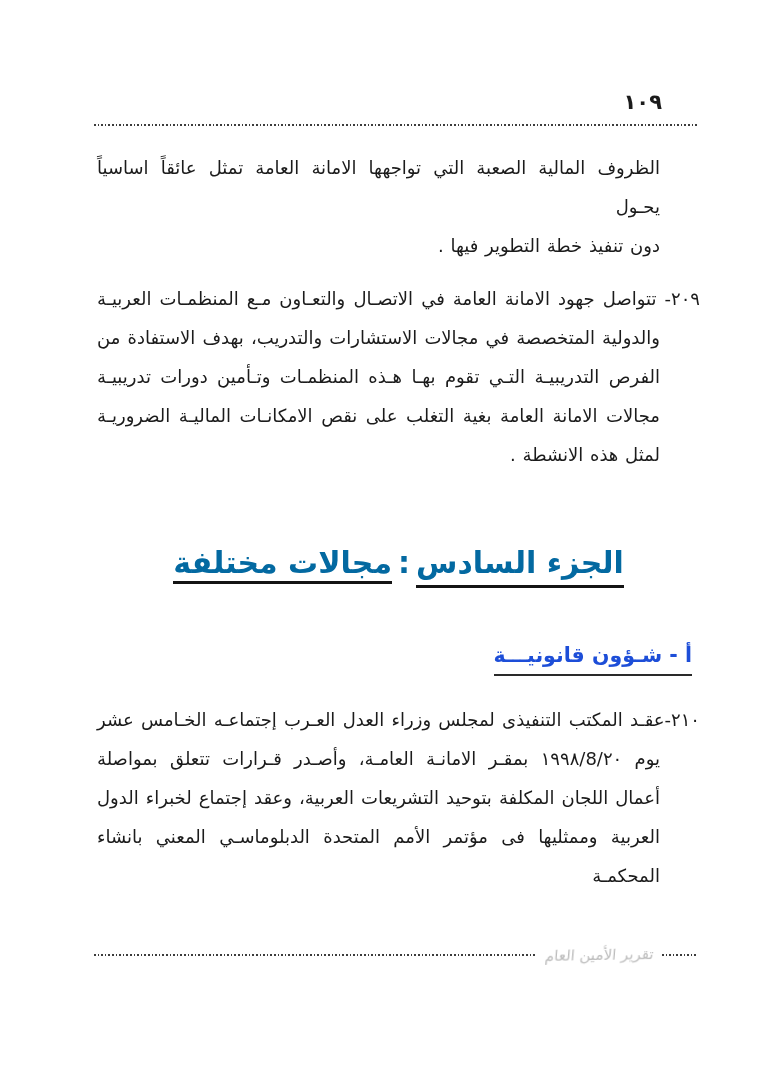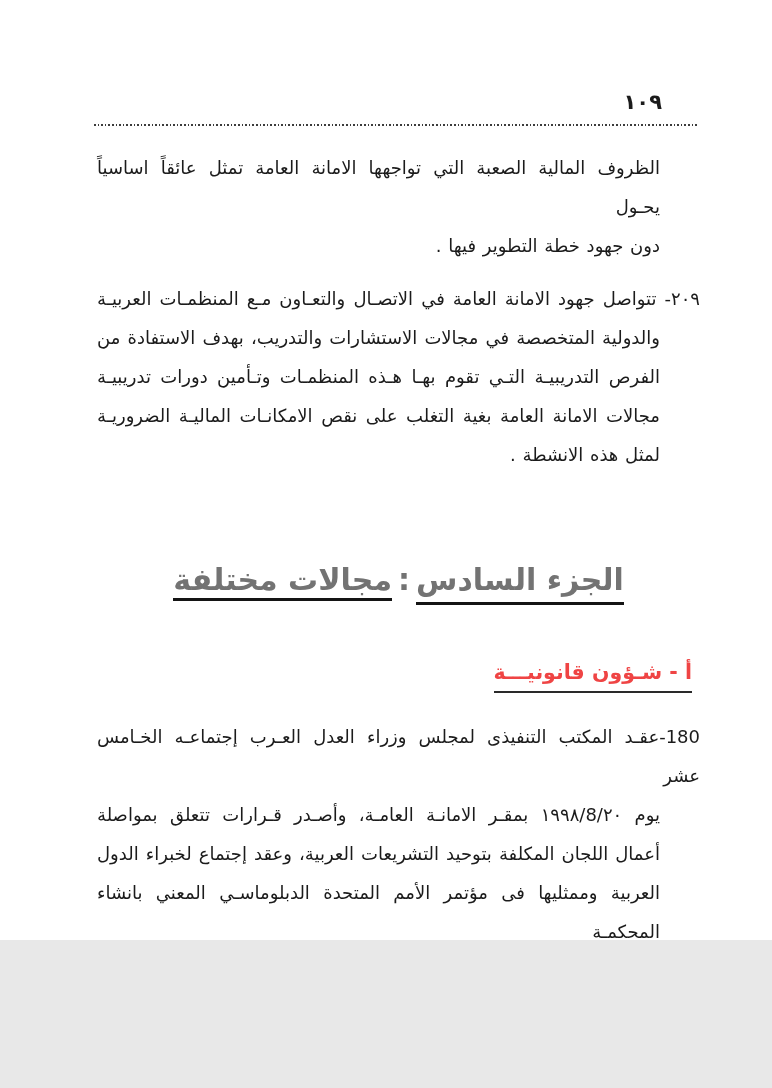--- a/index.html
+++ b/index.html
@@ -1,17 +1,17 @@
 <!DOCTYPE html>
 <html lang="ar"><head>
 <meta charset="utf-8">
 <style>
   html,body { margin:0; padding:0; background:#e8e8e8; }
   .page {
-    position:relative; width:772px; height:940px; margin:0 auto;
+    position:relative; width:772px; height:1088px; margin:0 auto;
     background:#ffffff; overflow:hidden;
     font-family:"DejaVu Sans", sans-serif; color:#1b1b1b;
   }
   .page-number {
     position:absolute; top:90px; right:110px;
     direction:rtl; font-size:21px; font-weight:bold; letter-spacing:2px;
   }
   .dotted-rule {
     height:2px;
     background:repeating-linear-gradient(to right,#3c3c3c 0 1.6px,transparent 1.6px 3.6px);
@@ -22,32 +22,32 @@
     direction:rtl;
   }
   .para {
     font-size:18px; line-height:39px;
     padding-right:40px; margin:0 0 14px 0;
   }
   .line { text-align:justify; text-align-last:justify; word-spacing:1px; }
   .line.last { text-align-last:right; }
   .line.hang { margin-right:-40px; }
   .section-heading {
-    margin:84px 0 0 0; padding:0;
+    margin:67px 0 0 0; padding:0;
     direction:rtl; text-align:center;
     font-size:30px; font-weight:bold; line-height:44px;
-    letter-spacing:0; color:#737373;
+    letter-spacing:0; color:#0369a1;
   }
   .section-heading .hpart { border-bottom:3.5px solid #141414; padding-bottom:5px; }
   .section-heading .hsep  { padding:0 6px; font-weight:bold; }
   .section-heading .htitle{ border-bottom:3.5px solid #141414; padding-bottom:1px; }
   .subsection-heading {
     margin:58px 8px 24px 0;
     direction:rtl; text-align:right;
-    font-size:20.5px; font-weight:bold; color:#ef4444;
+    font-size:20.5px; font-weight:bold; color:#1d4ed8;
   }
   .subsection-heading .sub-inner {
     display:inline-block; border-bottom:2.2px solid #2a2a2a; padding-bottom:7px;
   }
   .footer {
     position:absolute; top:946px; left:94px; right:74px;
     display:flex; align-items:center; direction:ltr;
   }
   .footer-rule-long { flex:1; }
   .footer-rule-short { width:36px; }
@@ -62,33 +62,33 @@
 
 <div class="page">
 
   <div class="page-number">١٠٩</div>
 
   <div class="dotted-rule top-rule"></div>
 
   <div class="content" id="doc-body">
       <div class="para">
         <div class="line">الظروف المالية الصعبة التي تواجهها الامانة العامة تمثل عائقاً اساسياً يحـول</div>
-        <div class="line last">دون جهود خطة التطوير فيها .</div>
+        <div class="line last">دون تنفيذ خطة التطوير فيها .</div>
       </div>
       <div class="para">
         <div class="line hang">٢٠٩- تتواصل جهود الامانة العامة في الاتصـال والتعـاون مـع المنظمـات العربيـة</div>
         <div class="line">والدولية المتخصصة في مجالات الاستشارات والتدريب، بهدف الاستفادة من</div>
         <div class="line">الفرص التدريبيـة التـي تقوم بهـا هـذه المنظمـات وتـأمين دورات تدريبيـة</div>
         <div class="line">مجالات الامانة العامة بغية التغلب على نقص الامكانـات الماليـة الضروريـة</div>
         <div class="line last">لمثل هذه الانشطة .</div>
       </div>
       <div class="section-heading"><span class="hpart">الجزء السادس</span><span class="hsep">:</span><span class="htitle">مجالات مختلفة</span></div>
       <div class="subsection-heading"><span class="sub-inner">أ - شـؤون قانونيـــة</span></div>
       <div class="para">
-        <div class="line hang">180-عقـد المكتب التنفيذى لمجلس وزراء العدل العـرب إجتماعـه الخـامس عشر</div>
+        <div class="line hang">٢١٠-عقـد المكتب التنفيذى لمجلس وزراء العدل العـرب إجتماعـه الخـامس عشر</div>
         <div class="line">يوم ١٩٩٨/8/٢٠ بمقـر الامانـة العامـة، وأصـدر قـرارات تتعلق بمواصلة</div>
         <div class="line">أعمال اللجان المكلفة بتوحيد التشريعات العربية، وعقد إجتماع لخبراء الدول</div>
         <div class="line">العربية وممثليها فى مؤتمر الأمم المتحدة الدبلوماسـي المعني بانشاء المحكمـة</div>
       </div>
     </div>
 
   <div class="footer">
     <div class="dotted-rule footer-rule-long"></div>
     <div class="footer-mark">تقرير الأمين العام</div>
     <div class="dotted-rule footer-rule-short"></div>

